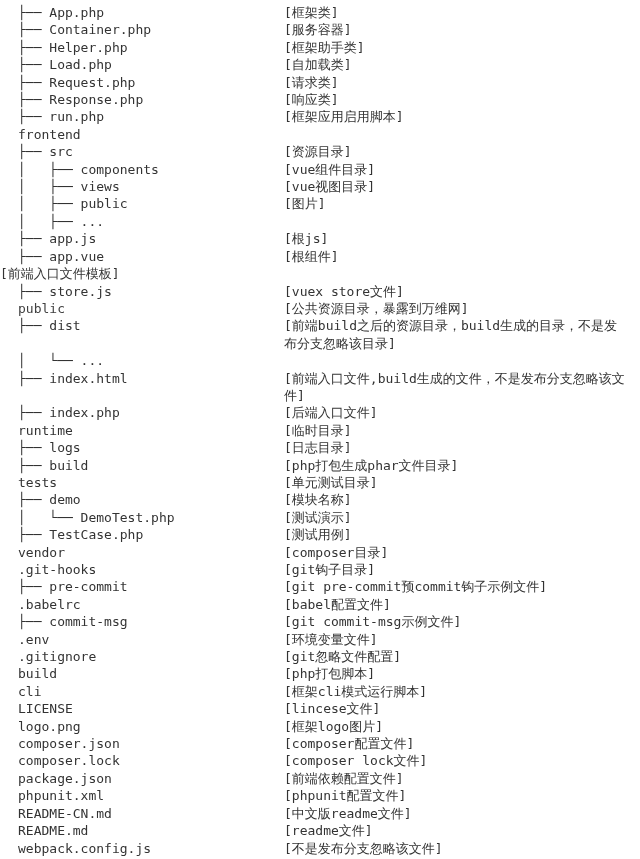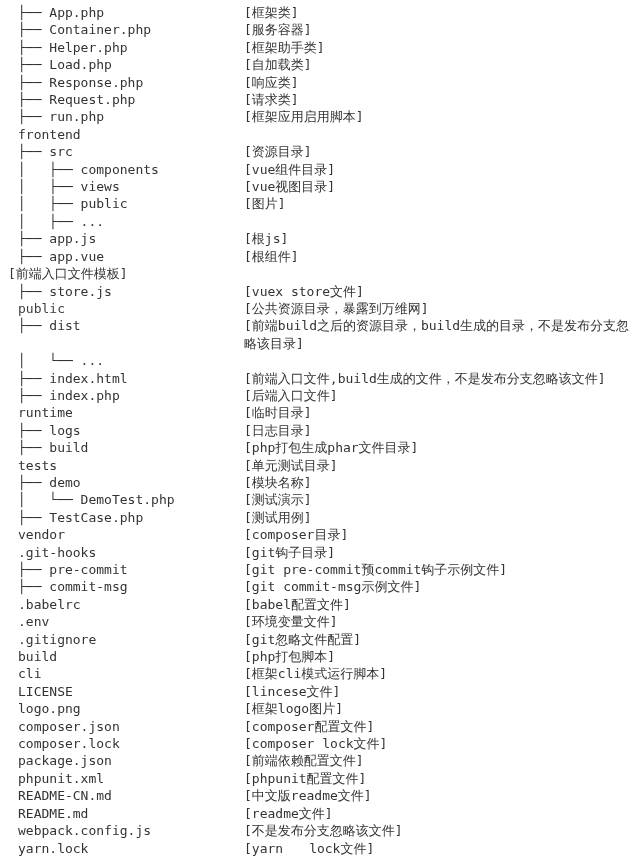--- a/index.html
+++ b/index.html
@@ -12,34 +12,34 @@
     padding: 4px 0 8px 0;
     box-sizing: border-box;
   }
   .row {
     display: flex;
     flex-direction: row;
     align-items: baseline;
     font-size: 13px;
     line-height: 17.4px;
     font-family: Consolas, "DejaVu Sans Mono", Menlo, "Courier New", monospace;
+    gap: 48px;
   }
   .col-left {
     flex: 0 0 236px;
     white-space: pre;
     padding-left: 18px;
     box-sizing: border-box;
     color: #333333;
   }
   .col-right {
     flex: 1 1 auto;
     white-space: normal;
     padding-right: 10px;
     color: #333333;
-    margin-left: 8px;
   }
   .purple { color: #404040; }
 </style>
 </head>
 <body>
 
 <div id="tree">
     <div class="row">
       <span class="col-left">├── App.php</span>
       <span class="col-right">[框架类]</span>
@@ -50,28 +50,28 @@
     </div>
     <div class="row">
       <span class="col-left">├── Helper.php</span>
       <span class="col-right">[框架助手类]</span>
     </div>
     <div class="row">
       <span class="col-left">├── Load.php</span>
       <span class="col-right">[自加载类]</span>
     </div>
     <div class="row">
+      <span class="col-left">├── Request.php</span>
+      <span class="col-right">[请求类]</span>
+    </div>
+    <div class="row">
       <span class="col-left">├── Response.php</span>
       <span class="col-right">[响应类]</span>
     </div>
     <div class="row">
-      <span class="col-left">├── Request.php</span>
-      <span class="col-right">[请求类]</span>
-    </div>
-    <div class="row">
       <span class="col-left">├── run.php</span>
       <span class="col-right">[框架应用启用脚本]</span>
     </div>
     <div class="row">
       <span class="col-left">frontend</span>
     </div>
     <div class="row">
       <span class="col-left">├── src</span>
       <span class="col-right">[资源目录]</span>
     </div>
@@ -160,26 +160,26 @@
     </div>
     <div class="row">
       <span class="col-left">.git-hooks</span>
       <span class="col-right">[git钩子目录]</span>
     </div>
     <div class="row">
       <span class="col-left">├── pre-commit</span>
       <span class="col-right">[git pre-commit预commit钩子示例文件]</span>
     </div>
     <div class="row">
+      <span class="col-left">.babelrc</span>
+      <span class="col-right">[babel配置文件]</span>
+    </div>
+    <div class="row">
       <span class="col-left">├── commit-msg</span>
       <span class="col-right">[git commit-msg示例文件]</span>
-    </div>
-    <div class="row">
-      <span class="col-left">.babelrc</span>
-      <span class="col-right">[babel配置文件]</span>
     </div>
     <div class="row">
       <span class="col-left">.env</span>
       <span class="col-right">[环境变量文件]</span>
     </div>
     <div class="row">
       <span class="col-left">.gitignore</span>
       <span class="col-right">[git忽略文件配置]</span>
     </div>
     <div class="row">

